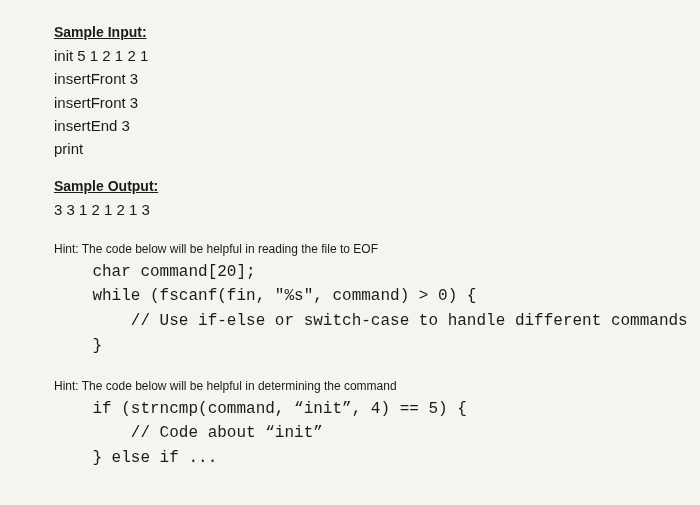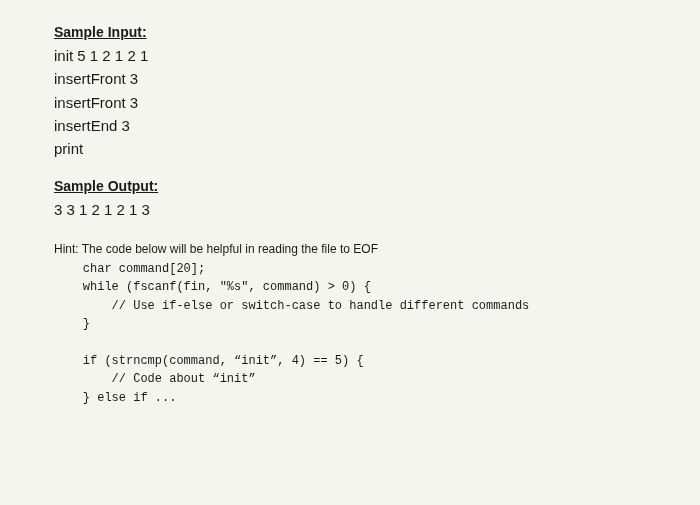--- a/index.html
+++ b/index.html
@@ -42,21 +42,21 @@
 
     .hint-text {
       font-family: Arial, sans-serif;
       font-size: 12px;
       line-height: 1.5;
       margin-bottom: 2px;
     }
 
     .hint-code {
       font-family: 'Courier New', Courier, monospace;
-      font-size: 12px;
+      font-size: 16px;
       line-height: 1.55;
       white-space: pre;
       margin-bottom: 2px;
     }
 
     .hint-section {
       margin-bottom: 18px;
     }
 
     .sample-input-section {
@@ -88,20 +88,21 @@
 
   <div class="hint-section">
     <div class="hint-text">Hint: The code below will be helpful in reading the file to EOF</div>
     <div class="hint-code">    char command[20];
     while (fscanf(fin, "%s", command) &gt; 0) {
         // Use if-else or switch-case to handle different commands
     }</div>
   </div>
 
   <div class="hint-section">
+    <div class="hint-text">Hint: The code below will be helpful in determining the command</div>
     <div class="hint-code">    if (strncmp(command, “init”, 4) == 5) {
         // Code about “init”
     } else if ...</div>
   </div>
 
   <div class="hint-section">
   </div>
 
 </div>
 

